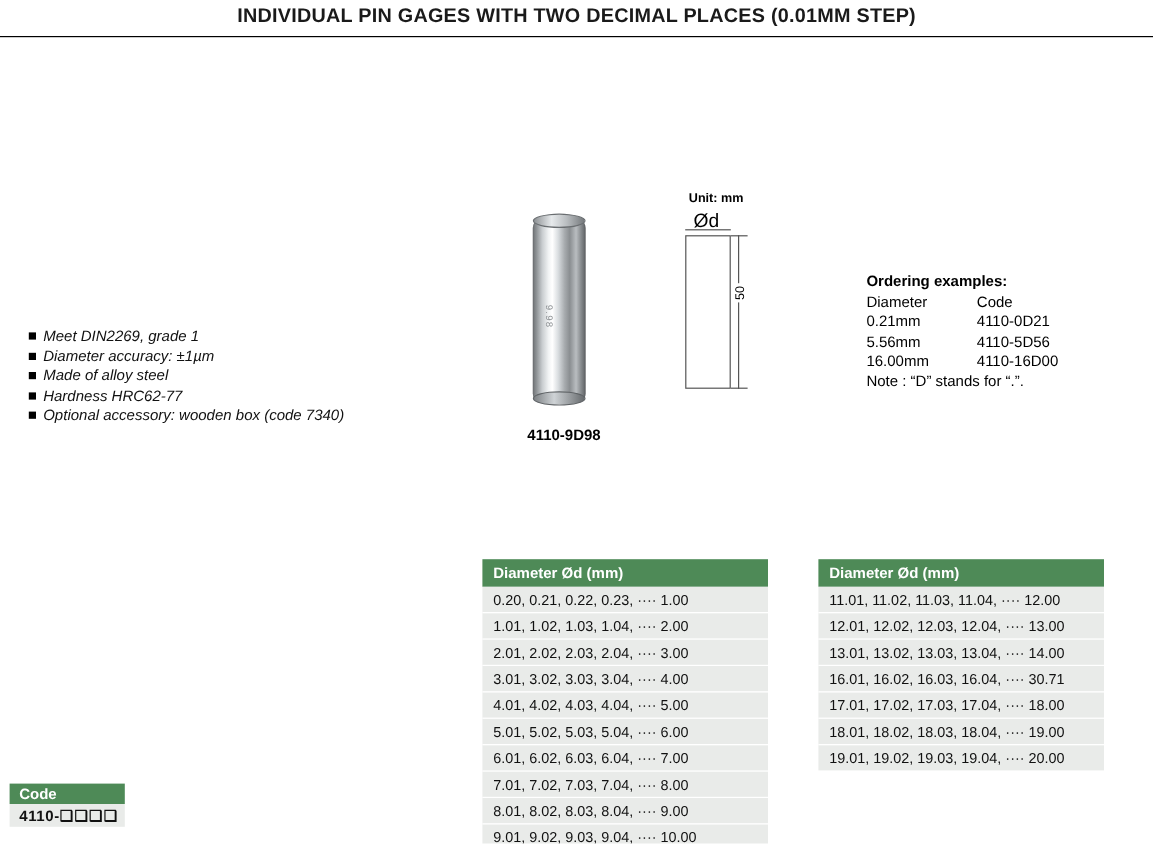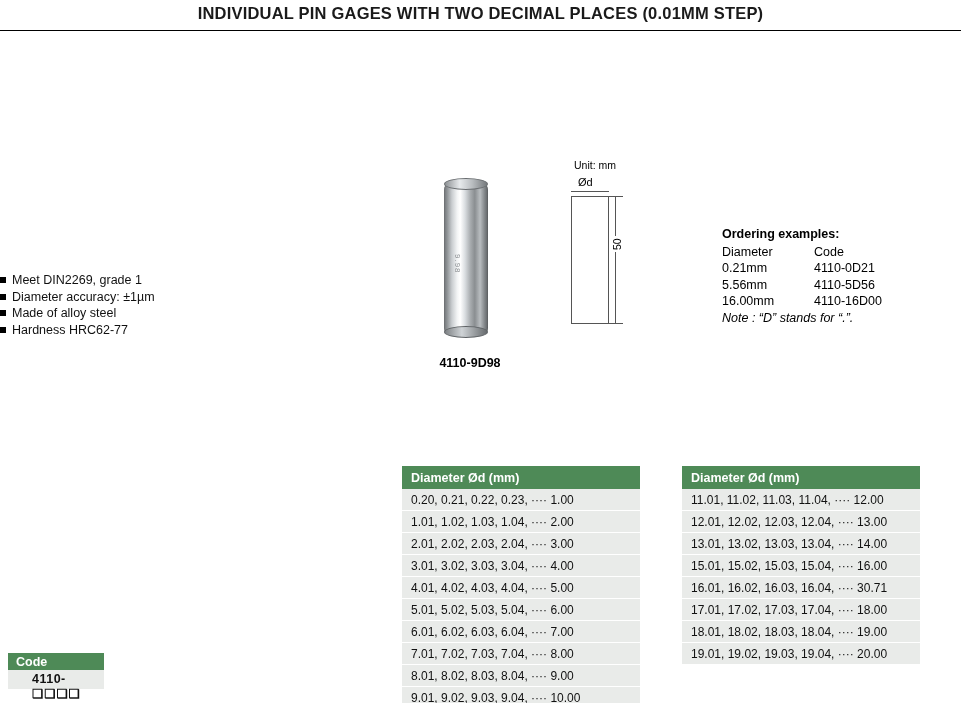--- a/index.html
+++ b/index.html
@@ -39,22 +39,23 @@
     left: 0;
     width: 961px;
     height: 1px;
     background: #000000;
   }
 
   
   .features {
     position: absolute;
     top: 272px;
-    left: 0;
+    left: 24px;
     width: 330px;
+    font-style: italic;
   }
   .feature-row {
     display: flex;
     align-items: flex-start;
     font-size: 12.5px;
     line-height: 16px;
     color: #111111;
     margin-bottom: 0.5px;
   }
   .bullet {
@@ -138,26 +139,27 @@
     font-size: 12.5px;
     font-weight: bold;
   }
 
   
   .unit-label {
     position: absolute;
     left: 574px;
     top: 159px;
     font-size: 10.5px;
+    font-weight: bold;
   }
   .dim-dia-label {
     position: absolute;
     left: 578px;
     top: 176px;
-    font-size: 11px;
+    font-size: 16px;
   }
   .dim-rect {
     position: absolute;
     left: 571px;
     top: 196px;
     width: 38px;
     height: 128px;
     border: 1px solid #555555;
     background: #ffffff;
     box-sizing: border-box;
@@ -220,21 +222,21 @@
   .ord-table {
     border-collapse: collapse;
   }
   .ord-table td {
     padding: 0 0 0 0;
     font-size: 12.5px;
     line-height: 16.5px;
     white-space: nowrap;
   }
   .ord-table td.c1 { width: 92px; margin-left: 24px; }
-  .ord-note { margin-top: 0px; white-space: nowrap; font-style: italic; }
+  .ord-note { margin-top: 0px; white-space: nowrap; }
 
   
   .dia-table {
     position: absolute;
     width: 238px;
     border-collapse: collapse;
     font-size: 12px;
   }
   #dia-table-left { left: 402px; top: 466px; }
   #dia-table-right { left: 682px; top: 466px; }
@@ -272,21 +274,21 @@
     font-weight: bold;
     padding: 2px 0 2px 8px;
     height: 17px;
     box-sizing: border-box;
   }
   .code-val {
     background: #e9ebe9;
     color: #111111;
     font-size: 12.5px;
     font-weight: bold;
-    padding: 2px 0 2px 24px;
+    padding: 2px 0 2px 8px;
     height: 19px;
     box-sizing: border-box;
     letter-spacing: 0.5px;
   }
   .sq { letter-spacing: 1px; }
 </style>
 </head>
 <body>
 
 <div class="page">
@@ -303,20 +305,24 @@
       <span class="bullet"></span>
       <span class="feature-text">Diameter accuracy: ±1µm</span>
     </div>
     <div class="feature-row">
       <span class="bullet"></span>
       <span class="feature-text">Made of alloy steel</span>
     </div>
     <div class="feature-row">
       <span class="bullet"></span>
       <span class="feature-text">Hardness HRC62-77</span>
+    </div>
+    <div class="feature-row">
+      <span class="bullet"></span>
+      <span class="feature-text">Optional accessory: wooden box (code 7340)</span>
     </div>
   </div>
 
   <div class="pin-wrap">
     <div class="pin-body"></div>
     <div class="pin-top"></div>
     <div class="pin-bottom"></div>
     <div class="pin-engrave">9.98</div>
   </div>
   <div class="pin-caption">4110-9D98</div>
@@ -401,23 +407,20 @@
     <tr>
           <td>11.01, 11.02,  11.03, 11.04, ···· 12.00</td>
         </tr>
     <tr>
           <td>12.01, 12.02, 12.03, 12.04, ···· 13.00</td>
         </tr>
     <tr>
           <td>13.01, 13.02, 13.03, 13.04, ···· 14.00</td>
         </tr>
     <tr>
-          <td>15.01, 15.02, 15.03, 15.04, ···· 16.00</td>
-        </tr>
-    <tr>
           <td>16.01, 16.02, 16.03, 16.04, ···· 30.71</td>
         </tr>
     <tr>
           <td>17.01, 17.02, 17.03, 17.04, ···· 18.00</td>
         </tr>
     <tr>
           <td>18.01, 18.02, 18.03, 18.04, ···· 19.00</td>
         </tr>
     <tr>
           <td>19.01, 19.02, 19.03, 19.04, ···· 20.00</td>

